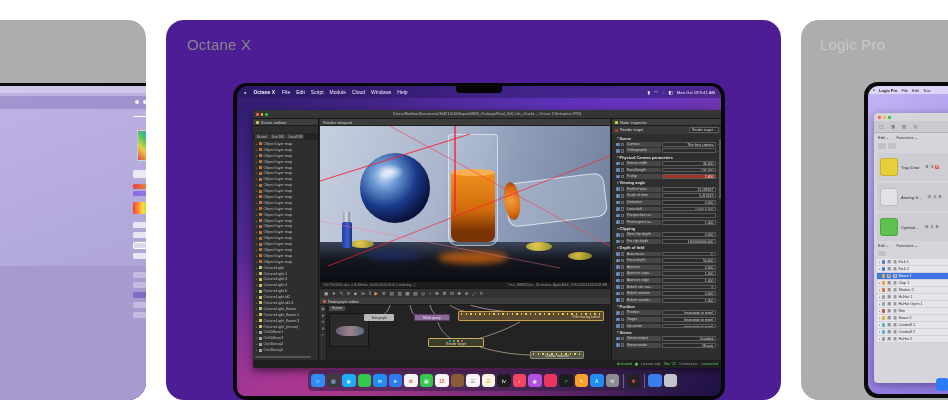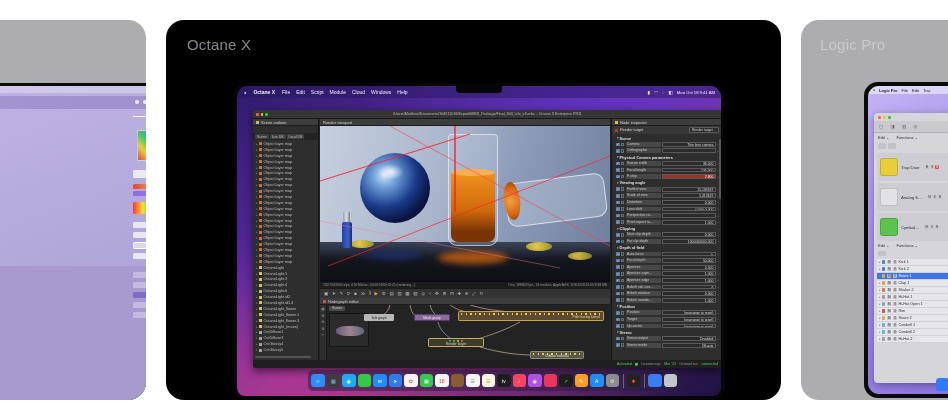--- a/index.html
+++ b/index.html
@@ -101,21 +101,21 @@
       <i style="right:0;left:0;top:180px;bottom:0;background:#a89ace"></i>
       <i class="lrow" style="right:6px;top:186px;width:58px;height:6px;background:#c4baе2;background:#c4bae2"></i>
       <i class="lrow" style="right:6px;top:196px;width:58px;height:6px;background:#c4bae2"></i>
       <i class="lrow" style="right:6px;top:206px;width:58px;height:6px;background:#7e6cc8"></i>
       <i class="lrow" style="right:6px;top:216px;width:58px;height:6px;background:#c4bae2"></i>
       <i class="lrow" style="right:6px;top:226px;width:58px;height:6px;background:#c4bae2"></i>
     </div>
   </div>
 </div>
 
-<div class="card" style="left:166px;width:615px;background:#000000">
+<div class="card" style="left:166px;width:615px;background:#4c1d95">
   <div class="card-title" style="left:21px;top:16px;color:#86868b">Octane X</div>
 
   <div class="laptop">
     <div class="screen">
 
       <div class="menubar">
         <span style="font-size:4px">●</span>
         <span class="app">Octane X</span>
         <span style="display:flex;gap:6px">
             <span class="mi">File</span>

